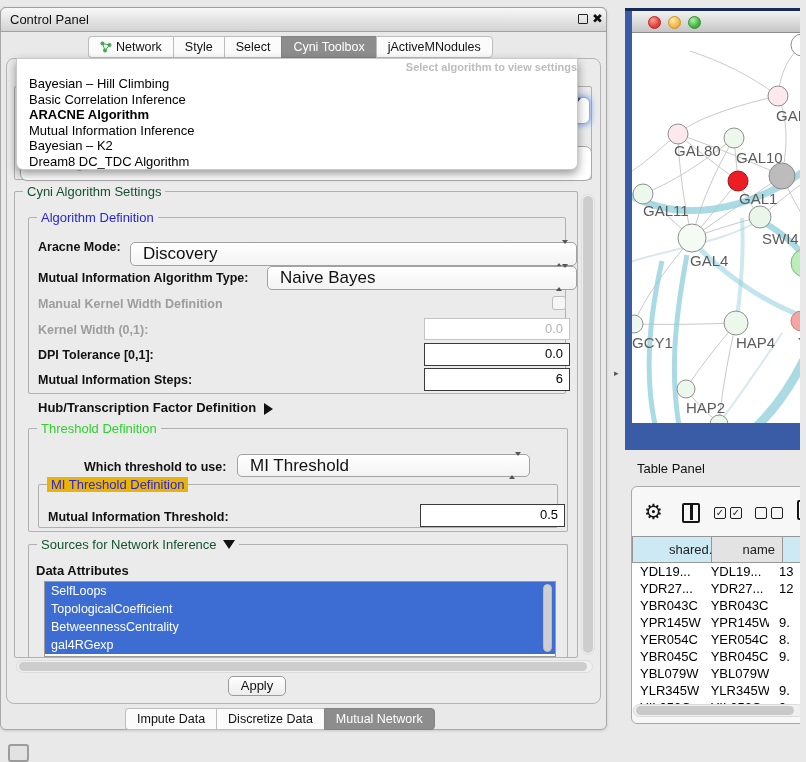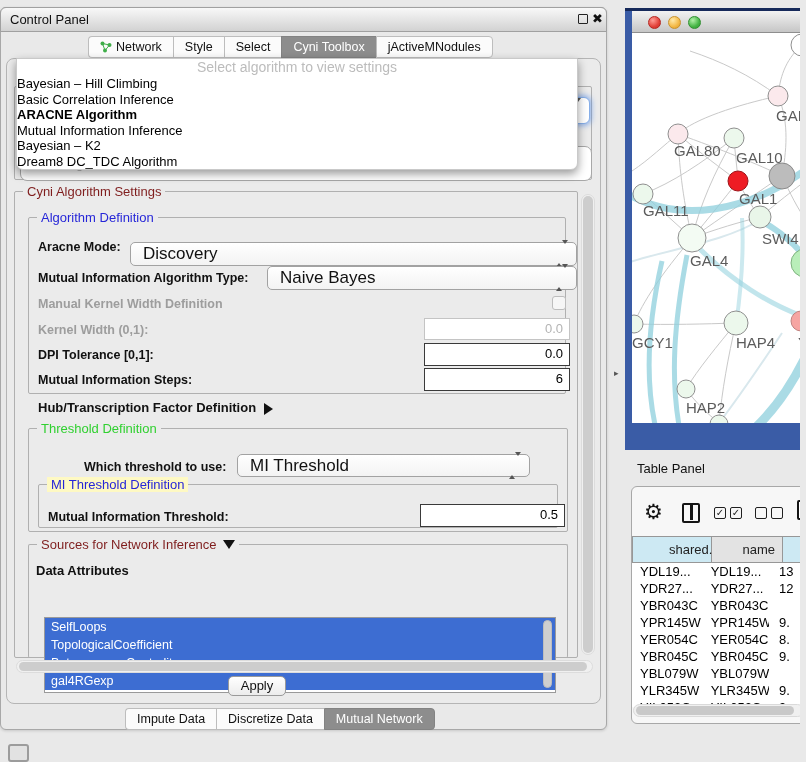--- a/index.html
+++ b/index.html
@@ -33,27 +33,27 @@
   
   .frag-group1 { left:14px; top:86px; width:578px; height:94px; border:1px solid #b0b0b0; border-radius:3px; }
   .frag-combo { left:544px; top:97px; width:46px; height:27px; background:#fff; border:1px solid #86aee8;
     border-radius:6px; box-shadow:0 0 5px 2px rgba(86,140,230,.55); }
   .frag-combo2 { left:20px; top:146px; width:572px; height:35px; background:#fff; border:1px solid #a8a8a8;
     border-radius:7px; font-size:13px; color:#b2b2b2; line-height:33px; padding-left:55px; }
 
   
   .dropdown { left:16px; top:58px; width:562px; height:112px; background:#fff; z-index:6;
     border:1px solid #c9c9c9; border-radius:1px 1px 7px 7px; box-shadow:0 4px 10px rgba(0,0,0,.4); }
-  .dd-prompt { height:17px; line-height:17px; text-align:center; color:#bcbcbc; font-size:14px; }
-  .dd-item { height:15.6px; line-height:15.6px; padding-left:0; font-size:13px; color:#000; }
+  .dd-prompt { height:17px; line-height:17px; text-align:right; color:#bcbcbc; font-size:11px;font-weight:bold; }
+  .dd-item { height:15.6px; line-height:15.6px; padding-left:12px; font-size:13px; color:#000; }
   .dd-item.bold { font-weight:bold; }
 
   
   .group { border:1px solid #b0b0b0; border-radius:2px; }
-  .grouplabel { position:absolute; top:-8px; left:8px; background:#ebebeb; padding:0 4px; font-size:13px; color:#7f1d1d; white-space:nowrap;}
+  .grouplabel { position:absolute; top:-8px; left:8px; background:#ebebeb; padding:0 4px; font-size:13px; color:#14532d; white-space:nowrap;}
   .grouplabel.blue { color:#2626d8; }
   .grouplabel.green { color:#30d030; }
 
   .cyni-group { left:14px; top:191px; width:564px; height:467px; }
   .alg-group { left:28px; top:217px; width:538px; height:177px; }
   .thr-group { left:28px; top:428px; width:540px; height:104px; }
   .mithr-group { left:38px; top:484px; width:520px; height:44px; }
   .src-group { left:28px; top:544px; width:540px; height:114px; border-bottom:none; }
 
   .lbl { font-size:12.5px; font-weight:bold; color:#111; white-space:nowrap; }
@@ -71,21 +71,21 @@
   .field { background:#fff; font-size:13px; text-align:right; padding-right:6px; color:#000; }
   .field.strong { border:1.5px solid #3a3a3a; }
   .field.dim { border:1px solid #c4c4c4; color:#b4b4b4; }
 
   .checkbox { width:14px; height:14px; background:#f6f6f6; border:1px solid #bdbdbd; border-radius:3px; }
 
   .tri-right { display:inline-block; width:0; height:0; border:6px solid transparent; border-left:9px solid #111; margin-left:8px; vertical-align:-3px;}
   .tri-down  { display:inline-block; width:0; height:0; border:6px solid transparent; border-top:9px solid #111; margin-left:6px; vertical-align:-6px;}
 
   
-  .attr-list { left:44px; top:581px; width:512px; height:76px; background:#fff; border:1px solid #9a9a9a; overflow:hidden;margin-top:36px; }
+  .attr-list { left:44px; top:581px; width:512px; height:76px; background:#fff; border:1px solid #9a9a9a; overflow:hidden; }
   .attr-item { height:18px; line-height:18px; padding-left:6px; font-size:12.5px; color:#fff; background:#3d6dd2; }
   .attr-scroll { position:absolute; right:3px; top:2px; width:9px; height:68px; background:#cfcfcf; border:1px solid #bdbdbd; border-radius:5px; }
 
   
   .vscroll { left:581px; top:194px; width:14px; height:461px; background:#f0f0f0; border:1px solid #dcdcdc; border-radius:7px; }
   .vscroll .thumb { position:absolute; left:1px; top:1px; width:10px; height:457px; background:#cdcdcd; border-radius:6px; }
   .hscroll { left:16px; top:660px; width:577px; height:13px; background:#f0f0f0; border:1px solid #dcdcdc; border-radius:7px; }
   .hscroll .thumb { position:absolute; left:2px; top:1px; width:568px; height:9px; background:#cdcdcd; border-radius:5px; }
 
   .apply-btn { left:228px; top:676px; width:58px; height:20px; background:linear-gradient(#ffffff,#ececec);
@@ -231,21 +231,21 @@
   <div class="abs thr-group group">
     <span class="grouplabel green">Threshold Definition</span>
   </div>
   <div class="abs lbl" style="left:84px; top:460px;">Which threshold to use:</div>
   <div class="abs combo" style="left:237px; top:454px; width:293px; height:23px;">
     <span class="val">MI Threshold</span>
     <span class="stepper"><span class="up"></span><span class="dn"></span></span>
   </div>
 
   <div class="abs mithr-group group">
-    <span class="grouplabel blue" style="background:#fef9c3;">MI Threshold Definition</span>
+    <span class="grouplabel blue" style="background:#eab308;">MI Threshold Definition</span>
   </div>
   <div class="abs lbl" style="left:48px; top:510px;">Mutual Information Threshold:</div>
   <div class="abs field strong" style="left:420px; top:504px; width:145px; height:23px; line-height:20px;">0.5</div>
 
   <div class="abs src-group group">
     <span class="grouplabel"><span>Sources for Network Inference</span><span class="tri-down"></span></span>
   </div>
   <div class="abs lbl" style="left:36px; top:563px; font-size:13px;">Data Attributes</div>
   <div class="abs attr-list">
     <div>

